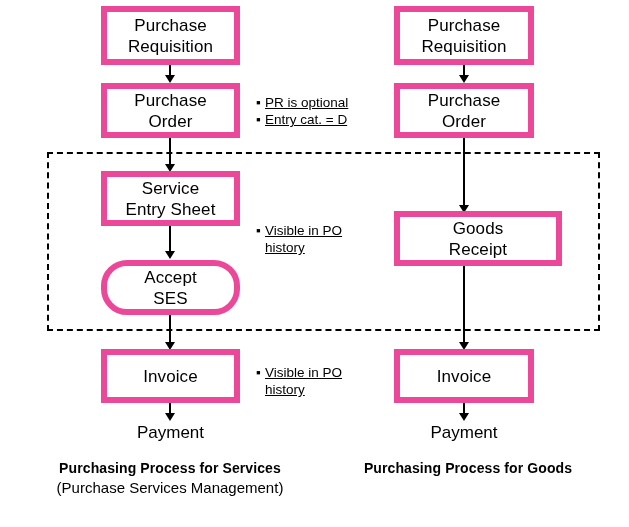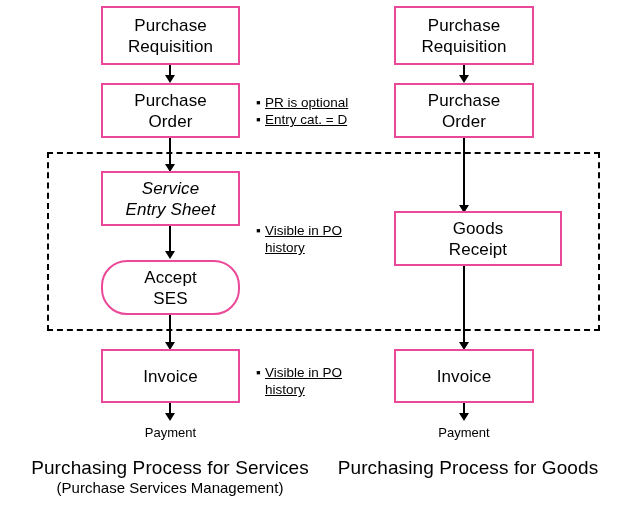--- a/index.html
+++ b/index.html
@@ -15,36 +15,36 @@
     position: relative;
     width: 629px;
     height: 527px;
     background: #ffffff;
     overflow: hidden;
   }
   
   .node {
     position: absolute;
     box-sizing: border-box;
-    border: 2px solid #ec4899;
+    border: 6px solid #ec4899;
     background: #ffffff;
     display: flex;
     align-items: center;
     justify-content: center;
     text-align: center;
     font-size: 17px;
     line-height: 21px;
     letter-spacing: 0.1px;
     white-space: pre-line;
   }
   
   .terminal {
     position: absolute;
     text-align: center;
-    font-size: 13px;
+    font-size: 17px;
     line-height: 21px;
   }
   
   .conn {
     position: absolute;
     width: 0;
     border-left: 2px solid #000000;
   }
   .conn.dashed {
     border-left-style: dashed;
@@ -85,22 +85,22 @@
     flex: 1 1 auto;
     text-decoration: underline;
   }
   
   .caption {
     position: absolute;
     text-align: center;
   }
   .caption .cap-main {
     display: block;
-    font-size: 19px;
-    font-weight: normal;
+    font-size: 14px;
+    font-weight: bold;
     line-height: 20px;
     letter-spacing: 0.1px;
   }
   .caption .cap-sub {
     display: block;
     font-size: 15px;
     font-weight: normal;
     line-height: 20px;
   }
 </style>
@@ -116,21 +116,21 @@
 
   <div class="conn dashed" style="left:169px; top:65px; height:11px;"></div>
   <div class="arrowhead" style="left:165px; top:75px;"></div>
 
   <div class="node" style="left:101px; top:83px; width:139px; height:55px;">Purchase
 Order</div>
 
   <div class="conn" style="left:169px; top:138px; height:27px;"></div>
   <div class="arrowhead" style="left:165px; top:164px;"></div>
 
-  <div class="node" style="left:101px; top:171px; width:139px; height:55px;font-style:italic;">Service
+  <div class="node" style="left:101px; top:171px; width:139px; height:55px;">Service
 Entry Sheet</div>
 
   <div class="conn" style="left:169px; top:226px; height:26px;"></div>
   <div class="arrowhead" style="left:165px; top:251px;"></div>
 
   <div class="node" style="left:101px; top:260px; width:139px; height:55px;border-radius:26px;">Accept
 SES</div>
 
   <div class="conn" style="left:169px; top:315px; height:28px;"></div>
   <div class="arrowhead" style="left:165px; top:342px;"></div>

